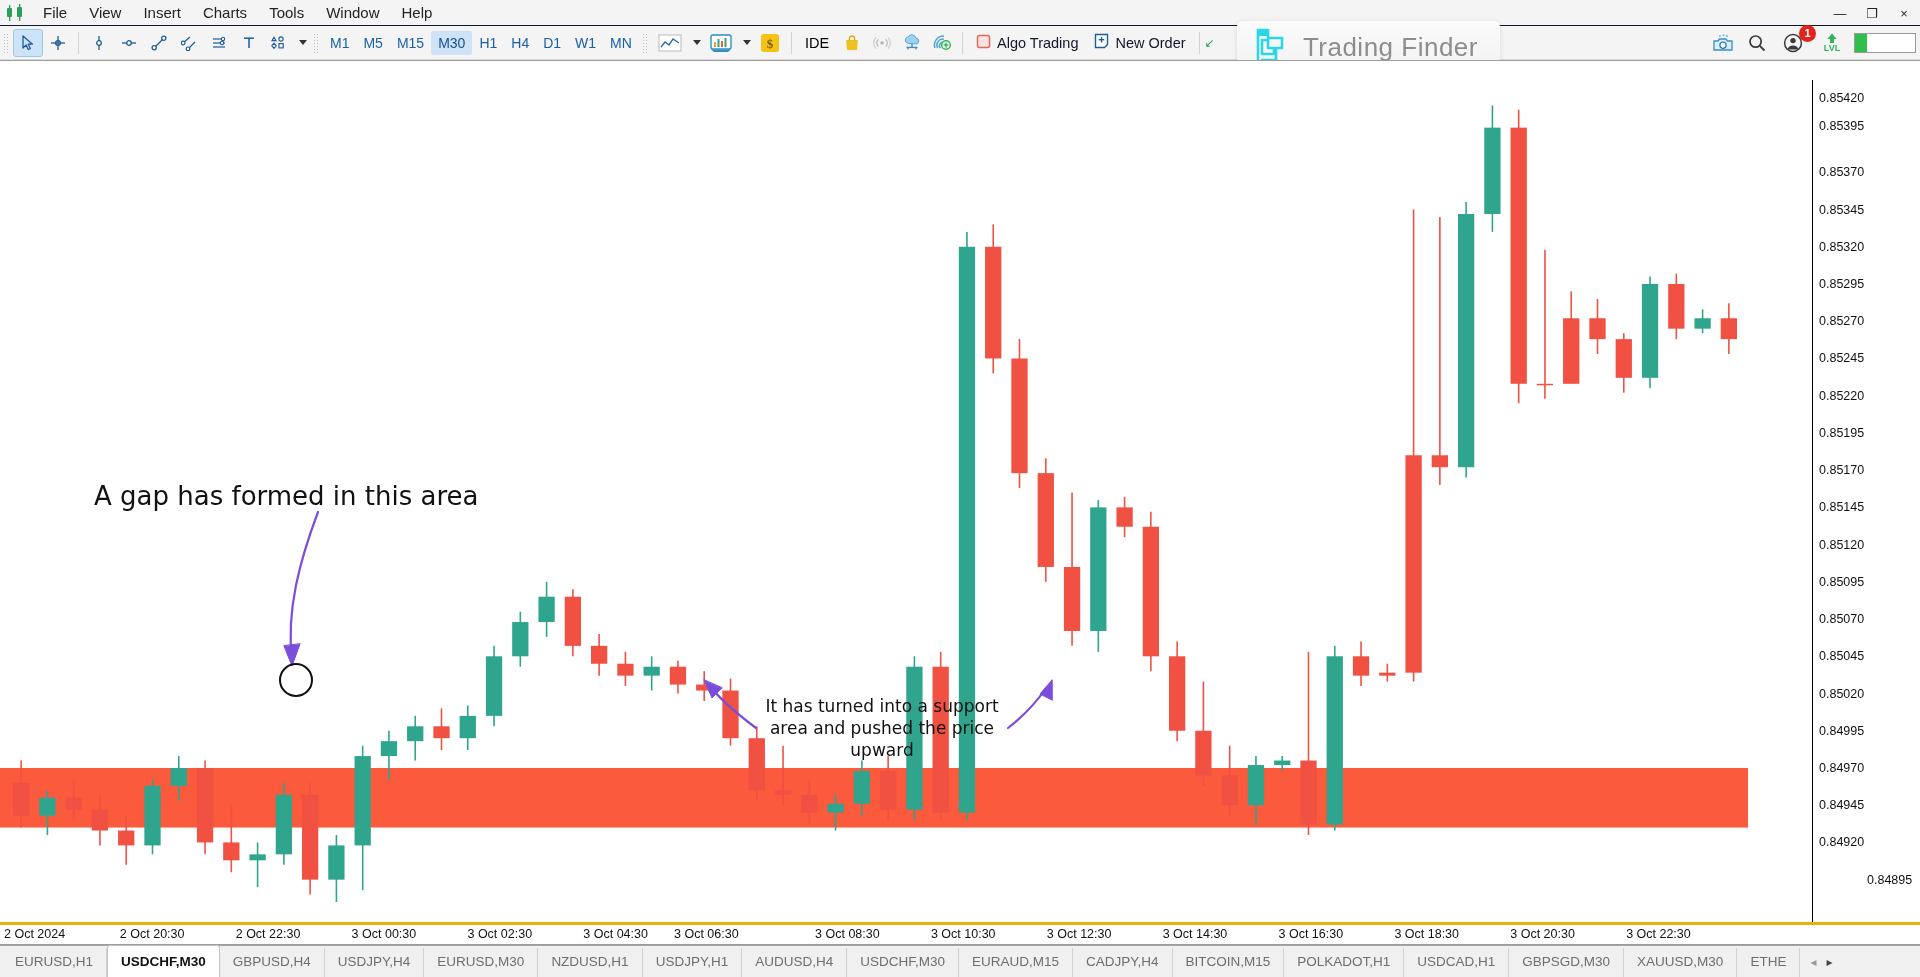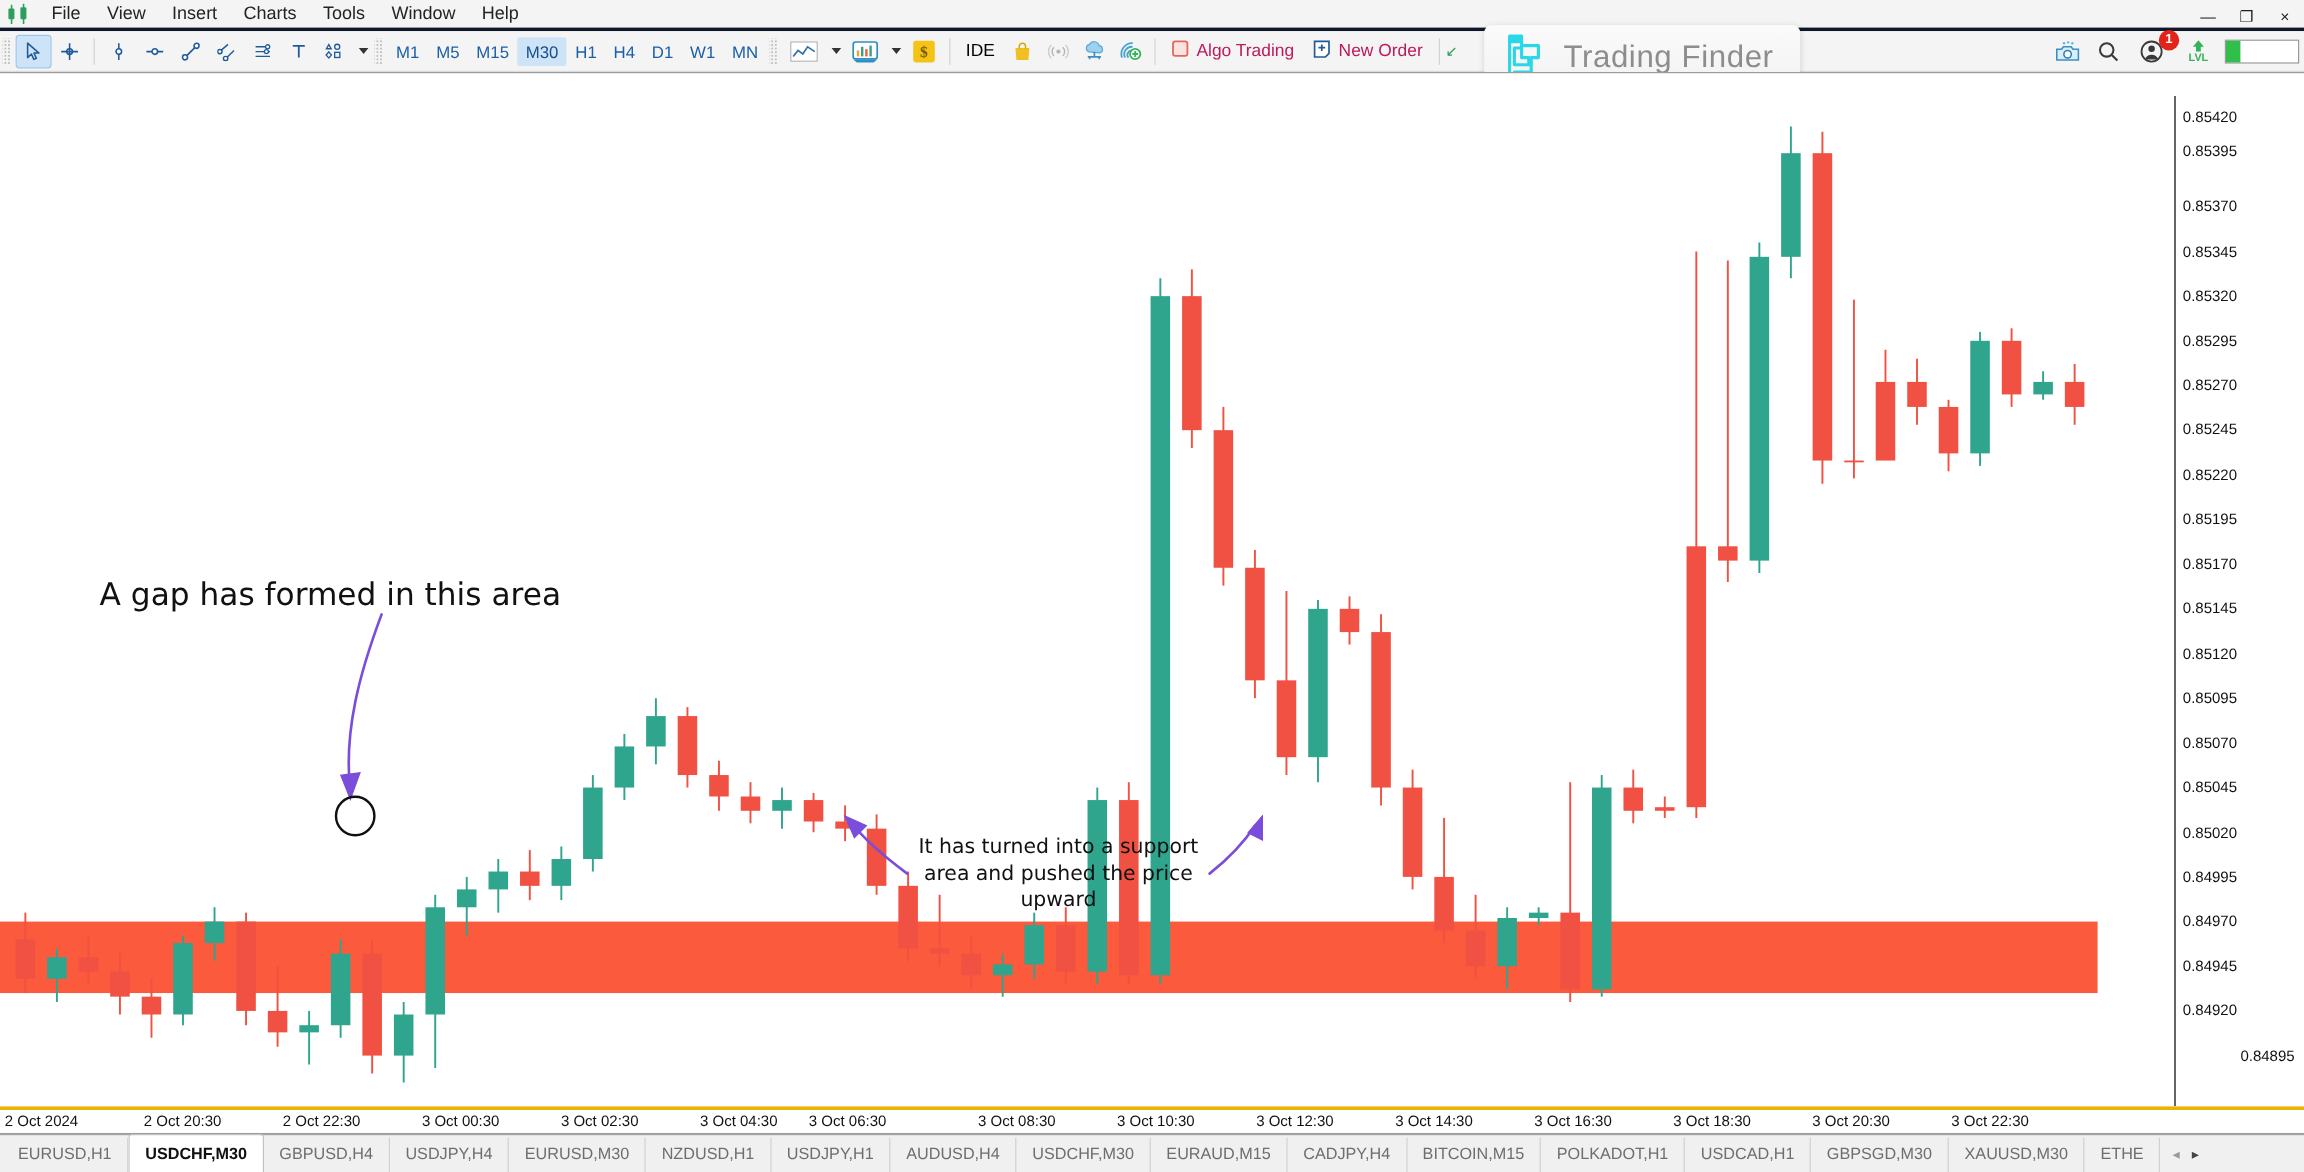--- a/index.html
+++ b/index.html
@@ -8,21 +8,21 @@
     font-family: "Liberation Sans", sans-serif;
     background: #ffffff;
     overflow: hidden;
   }
   #app { position: relative; width: 1920px; height: 977px; background:#f3f3f3; }
 
   
   .menubar {
     height: 26px; display: flex; align-items: center;
     background: #f4f4f4; padding-left: 4px;
-    border-bottom: 3px solid #0f172a;
+    border-bottom: 1px solid #0f172a;
     position: relative;
   }
   .mt5-logo { width: 22px; height: 20px; margin-right: 6px; display:flex; align-items:center; justify-content:center; }
   .menu-item {
     font-size: 15px; color: #232323; padding: 2px 11px;
     cursor: default; line-height: 20px;
   }
   .win-ctrls { position:absolute; right:0; top:0; height:26px; display:flex; align-items:center; }
   .win-btn { width:32px; height:24px; display:flex; align-items:center; justify-content:center; font-size:13px; color:#222;}
 
@@ -39,21 +39,21 @@
     border-radius: 2px; margin: 0 1px; cursor: default;
   }
   .tbtn.active { background: #cde3f7; outline:1px solid #9ec6ea; }
   .sep { width:1px; height:22px; background:#d3d3d3; margin:0 5px; }
   .tf {
     font-size: 14px; color: #1a5fa8; padding: 4px 7px; border-radius: 2px;
     cursor: default; line-height:16px;
   }
   .tf.sel { background: #cfe3f7; color:#15508f; }
   .lbl-btn {
-    display:flex; align-items:center; gap:6px; font-size:14.5px; color:#be185d;
+    display:flex; align-items:center; gap:6px; font-size:14.5px; color:#0f172a;
     padding: 3px 8px; border-radius:2px; cursor:default; white-space:nowrap;
   }
   .caret { width:0;height:0;border-left:4px solid transparent;border-right:4px solid transparent;border-top:5px solid #333; margin-left:2px;}
 
   
   .tf-logo-panel{
     position:absolute; right:420px; top:-5px;
     height:52px; padding:0 22px 0 14px; display:flex; align-items:center; gap:10px;
     background:linear-gradient(180deg,#fbfbfb 0%,#f2f2f2 100%);
     border-radius:6px; box-shadow:0 1px 5px rgba(0,0,0,.12);
@@ -538,21 +538,21 @@
           <div class="ttick" style="left: 815.067px;">3 Oct 08:30</div>
           <div class="ttick" style="left: 930.933px;">3 Oct 10:30</div>
           <div class="ttick" style="left: 1046.8px;">3 Oct 12:30</div>
           <div class="ttick" style="left: 1162.67px;">3 Oct 14:30</div>
           <div class="ttick" style="left: 1278.53px;">3 Oct 16:30</div>
           <div class="ttick" style="left: 1394.4px;">3 Oct 18:30</div>
           <div class="ttick" style="left: 1510.27px;">3 Oct 20:30</div>
           <div class="ttick" style="left: 1626.13px;">3 Oct 22:30</div>
         </div>
 
-      <div class="annot" style="left:83px; top:401px;">A gap has formed in this area</div>
+      <div class="annot" style="left:94px; top:401px;">A gap has formed in this area</div>
       <div class="annot2" style="left:762px; top:615px; width:240px;">
         <span>It has turned into a support</span><br>
         <span>area and pushed the price</span><br>
         <span>upward</span>
       </div>
     </div>
   </div>
 
   <div class="symtabs">
     <div id="symtabs-host" style="display:flex;align-items:flex-end;">

